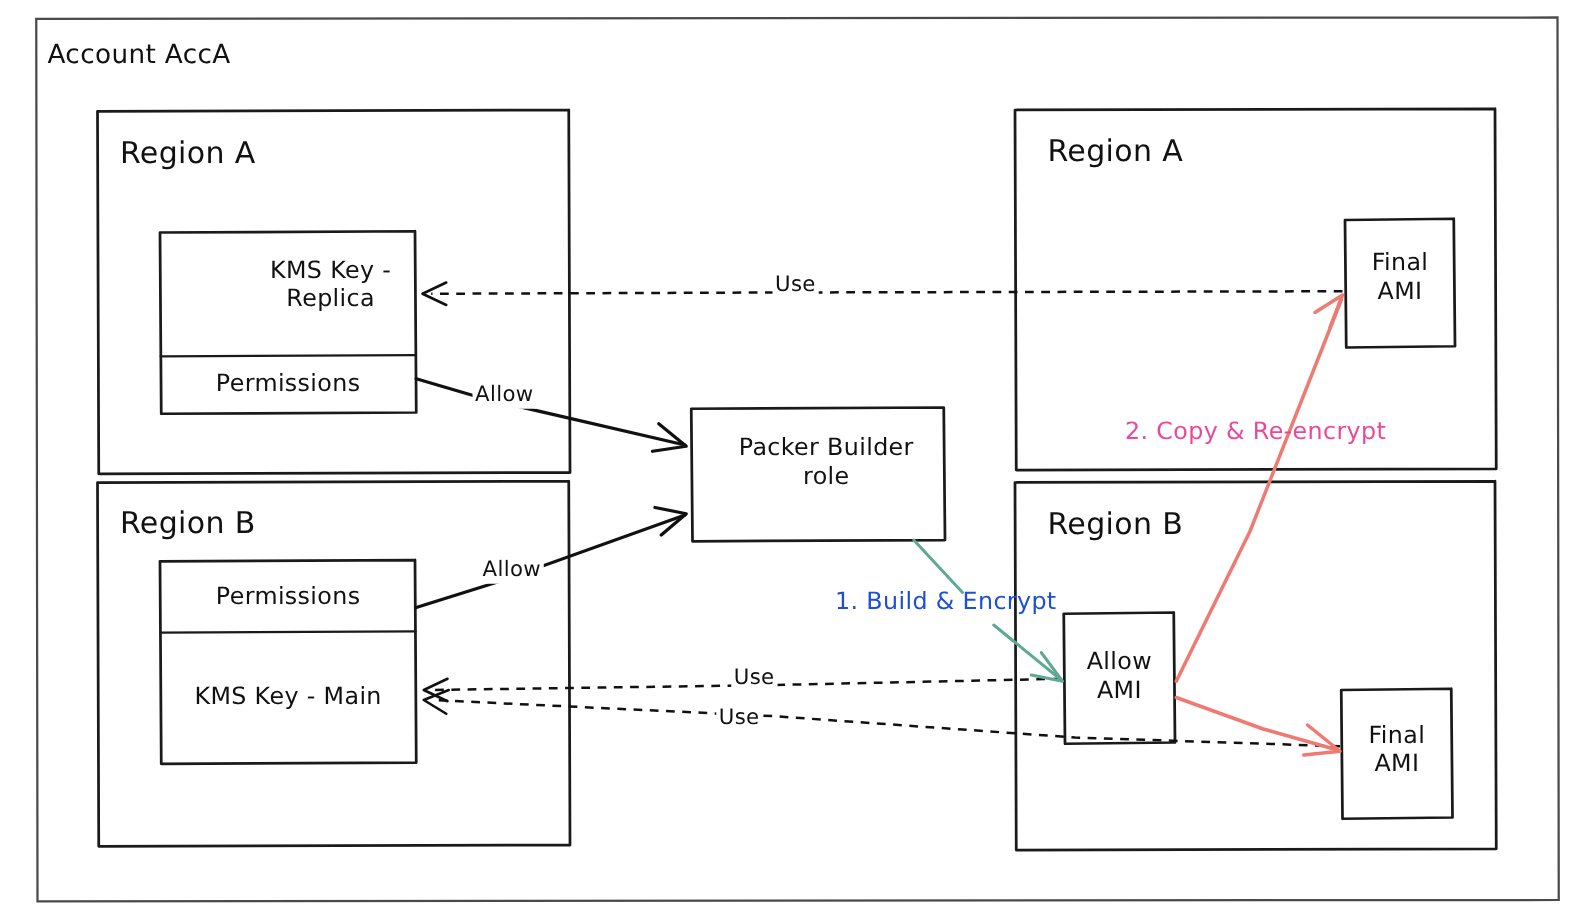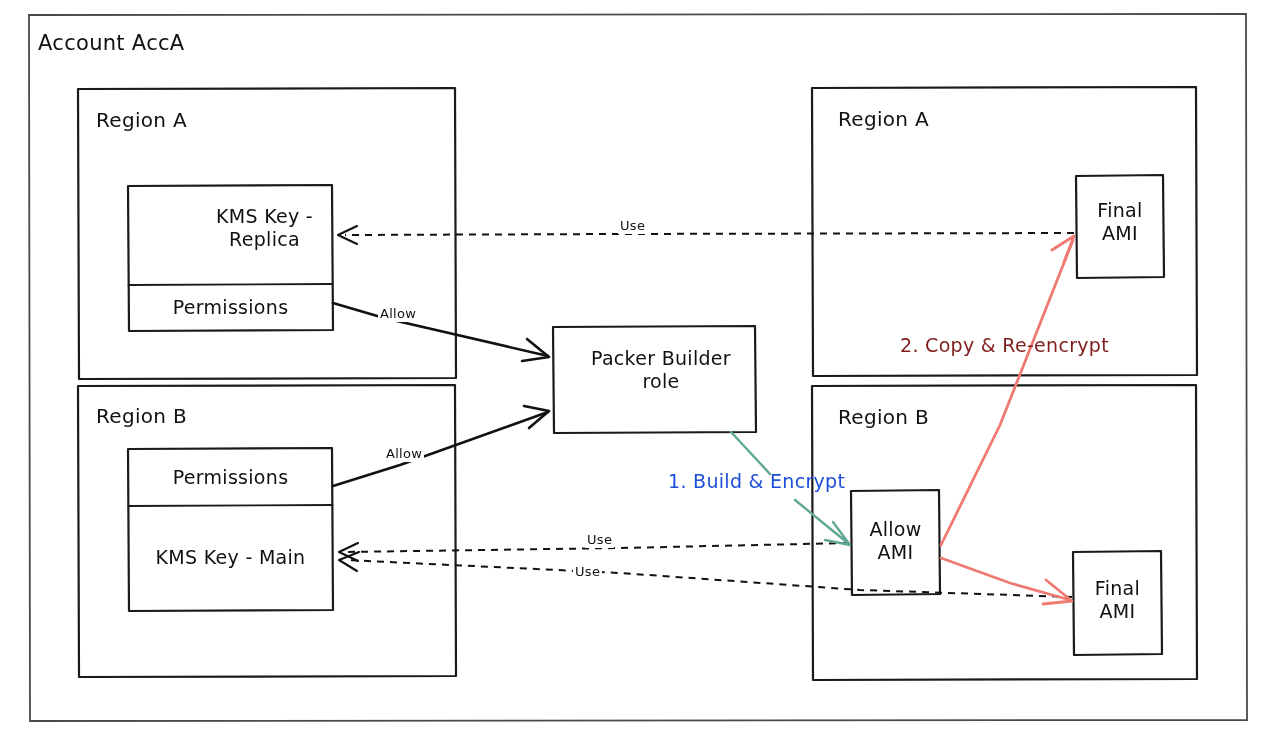--- a/index.html
+++ b/index.html
@@ -86,37 +86,37 @@
     font-family: "DejaVu Sans", sans-serif;
     color: #111111;
     white-space: pre;
     letter-spacing: 0.3px;
     line-height: 1.22;
   }
   .title-lbl {
     font-size: 21px;
   }
   .region-lbl {
-    font-size: 20px;
+    font-size: 24px;
   }
   .box-lbl {
     font-size: 19px;
     text-align: center;
   }
   .edge-lbl {
-    font-size: 13px;
+    font-size: 17px;
     background: #ffffff;
     padding: 0 2px;
   }
   .step-lbl {
     font-size: 19px;
     background: transparent;
   }
   .step-green { color: #1d4ed8; }
-  .step-red { color: #7f1d1d; }
+  .step-red { color: #ec4899; }
 </style>
 </head>
 <body>
 
 <div id="canvas">
 
   <svg class="layer" viewBox="0 0 1263 734" xmlns="http://www.w3.org/2000/svg">
 
     <path class="outer-frame" d="M29,15 L1246,14 L1247,720 L30,721 Z"></path>
 

